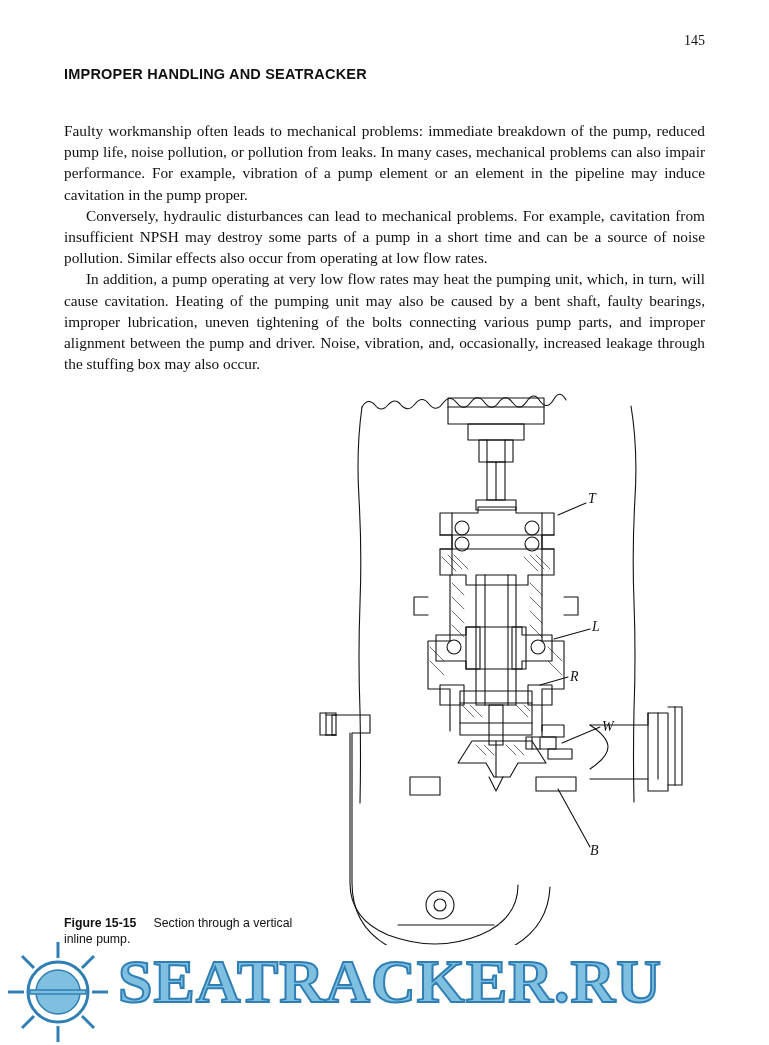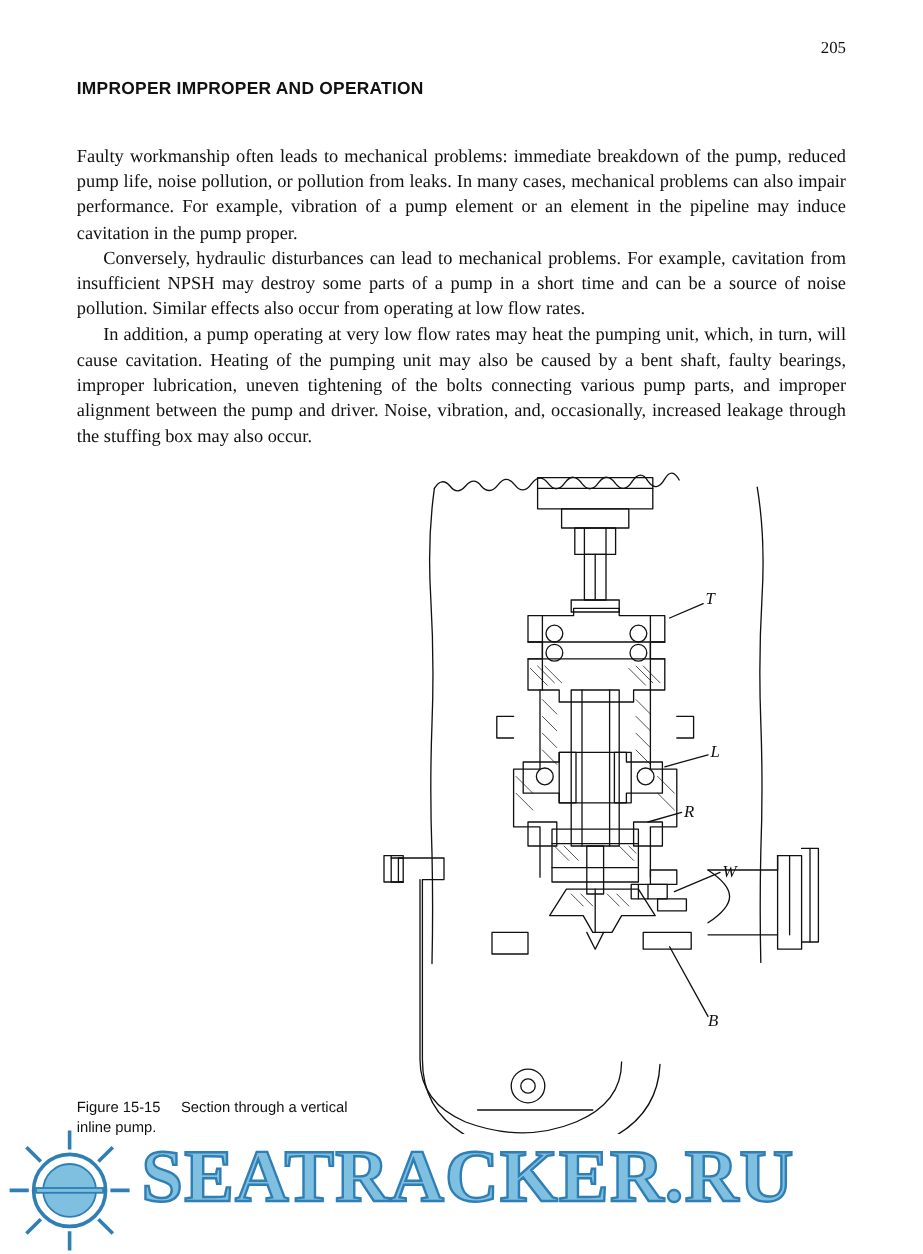--- a/index.html
+++ b/index.html
@@ -85,21 +85,21 @@
     position: absolute;
     top: 915px;
     left: 64px;
     width: 250px;
     font-family: "Liberation Sans", sans-serif;
     font-size: 12.3px;
     line-height: 16px;
     color: #111;
   }
   .figure-caption .cap-label {
-    font-weight: normal;
+    font-weight: bold;
   }
   .figure-caption .cap-text {
     font-weight: normal;
   }
   
   .watermark {
     position: absolute;
     left: 0;
     bottom: 0;
     width: 769px;
@@ -120,24 +120,24 @@
     white-space: nowrap;
     text-align: right;
   }
 </style>
 </head>
 <body>
 
 <div class="page">
 
   <div class="running-head">
-    <span class="rh-page">205</span>
-  </div>
-
-  <div class="section-heading">IMPROPER IMPROPER AND OPERATION</div>
+    <span class="rh-page">145</span>
+  </div>
+
+  <div class="section-heading">IMPROPER HANDLING AND SEATRACKER</div>
 
   <div class="body-text">
     <p>Faulty workmanship often leads to mechanical problems: immediate breakdown of the pump, reduced pump life, noise pollution, or pollution from leaks. In many cases, mechanical problems can also impair performance. For example, vibration of a pump element or an element in the pipeline may induce cavitation in the pump proper.</p>
     <p class="indent">Conversely, hydraulic disturbances can lead to mechanical problems. For example, cavitation from insufficient NPSH may destroy some parts of a pump in a short time and can be a source of noise pollution. Similar effects also occur from operating at low flow rates.</p>
     <p class="indent">In addition, a pump operating at very low flow rates may heat the pumping unit, which, in turn, will cause cavitation. Heating of the pumping unit may also be caused by a bent shaft, faulty bearings, improper lubrication, uneven tightening of the bolts connecting various pump parts, and improper alignment between the pump and driver. Noise, vibration, and, occasionally, increased leakage through the stuffing box may also occur.</p>
   </div>
 
   <div class="figure-area">
     <svg class="figure-svg" width="420" height="560" viewBox="0 0 420 560" xmlns="http://www.w3.org/2000/svg">
       <g fill="none" stroke="#111" stroke-width="1.1" stroke-linejoin="round" stroke-linecap="round">

